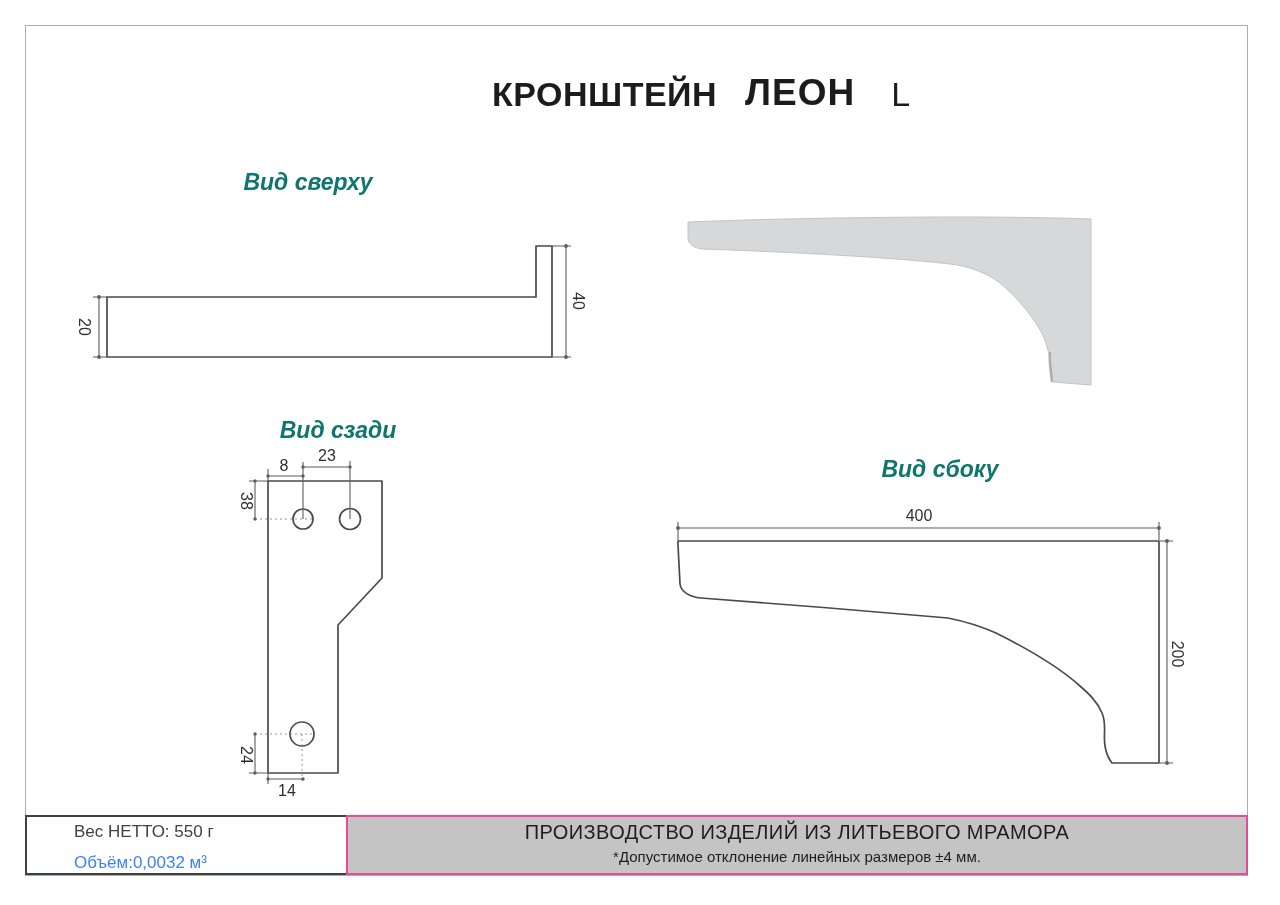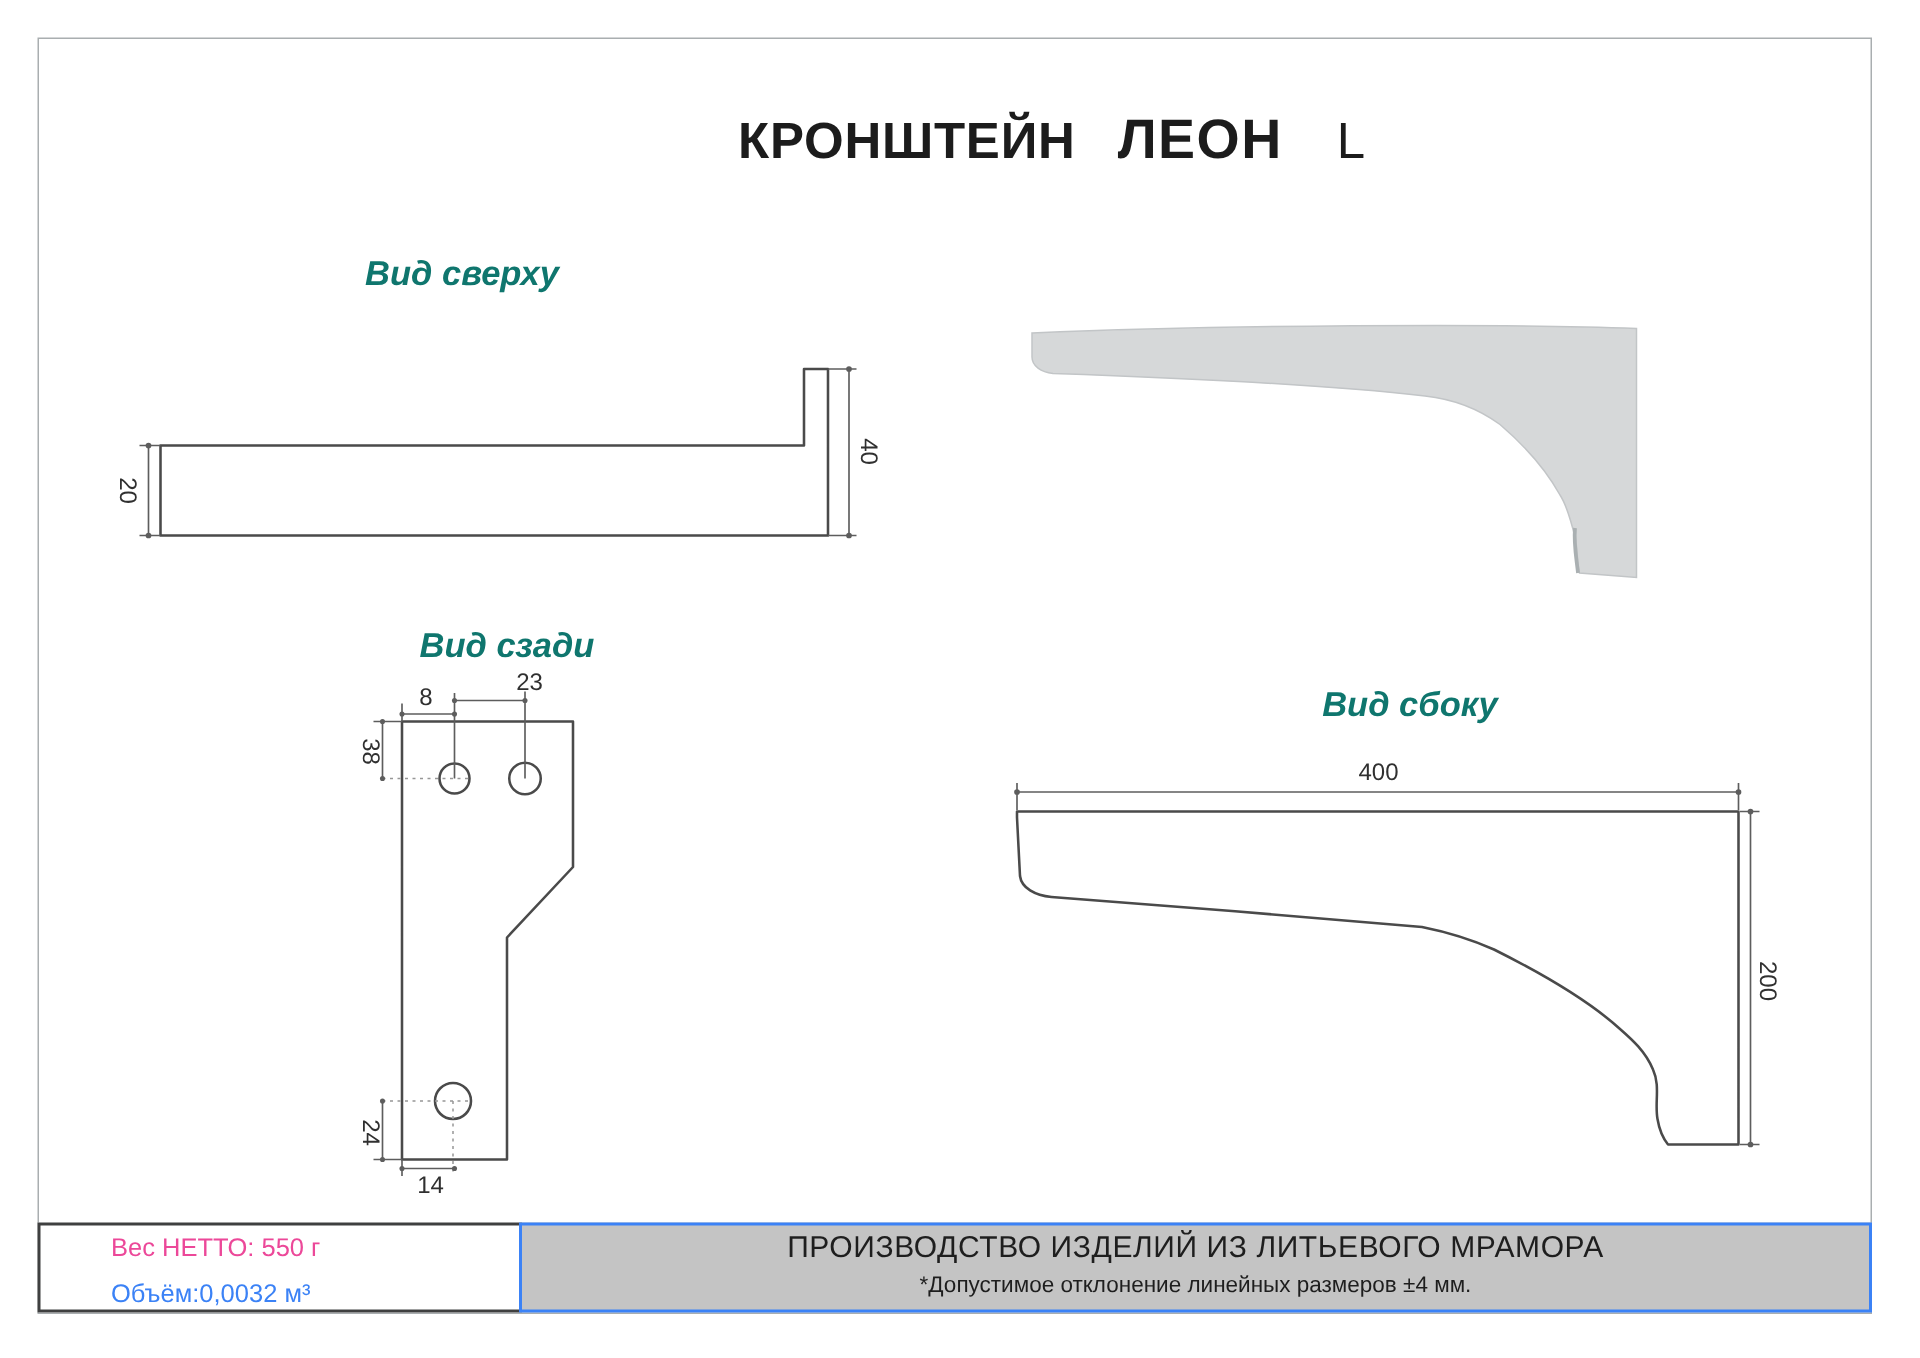--- a/index.html
+++ b/index.html
@@ -13,24 +13,24 @@
   .main-title .t3{font-size:34px;font-weight:400;margin-left:36px;}
   .view-title{position:absolute;transform:translateX(-50%);font-size:23px;font-weight:bold;
               font-style:italic;white-space:nowrap;color:#0f766e;}
   .dim{position:absolute;font-size:16px;color:#303030;white-space:nowrap;
        transform:translate(-50%,-50%);}
   .dim-v{position:absolute;font-size:16px;color:#303030;white-space:nowrap;
          transform:translate(-50%,-50%) rotate(90deg);}
   svg.linework{position:absolute;left:0;top:0;}
   .footer-left{position:absolute;left:25px;top:815px;width:323px;height:60px;box-sizing:border-box;
                background:#ffffff;border:2px solid #3f4040;}
-  .footer-left .fl1{position:absolute;left:47px;top:5px;font-size:17px;color:#ec4899;}
+  .footer-left .fl1{position:absolute;left:47px;top:5px;font-size:17px;color:#404040;}
   .footer-left .fl2{position:absolute;left:47px;top:36px;font-size:17px;color:#3b82f6;}
   .footer-right{position:absolute;left:346px;top:815px;width:902px;height:60px;box-sizing:border-box;
-                border:2px solid #3b82f6;text-align:center;}
+                border:2px solid #ec4899;text-align:center;}
   .footer-right .fr1{position:absolute;left:0;width:100%;top:4px;font-size:20px;letter-spacing:0.4px;color:#1e1e1e;}
   .footer-right .fr2{position:absolute;left:0;width:100%;top:31px;font-size:15px;color:#1e1e1e;}
 </style>
 </head>
 <body>
 
 <div class="canvas">
 
   <div class="page-border" style="border-color: rgb(169, 174, 176);"></div>
 
@@ -120,21 +120,21 @@
       <circle cx="678" cy="528" r="1.9"></circle>
         <circle cx="1159" cy="528" r="1.9"></circle>
       <circle cx="1167" cy="541" r="1.9"></circle>
         <circle cx="1167" cy="763" r="1.9"></circle>
     </g>
   </svg>
 
   <div class="dim-v" style="left:84px;top:327px;">20</div>
   <div class="dim-v" style="left:578px;top:301px;">40</div>
   <div class="dim" style="left:284px;top:466px;">8</div>
-  <div class="dim" style="left:327px;top:456px;margin-left:26px;">23</div>
+  <div class="dim" style="left:327px;top:456px;">23</div>
   <div class="dim-v" style="left:246px;top:501px;">38</div>
   <div class="dim-v" style="left:246px;top:755px;">24</div>
   <div class="dim" style="left:287px;top:791px;">14</div>
   <div class="dim" style="left:919px;top:516px;">400</div>
   <div class="dim-v" style="left:1177px;top:654px;">200</div>
 
   <div class="footer-left">
     <div class="fl1">Вес НЕТТО: 550 г</div>
     <div class="fl2">Объём:0,0032 м³</div>
   </div>

